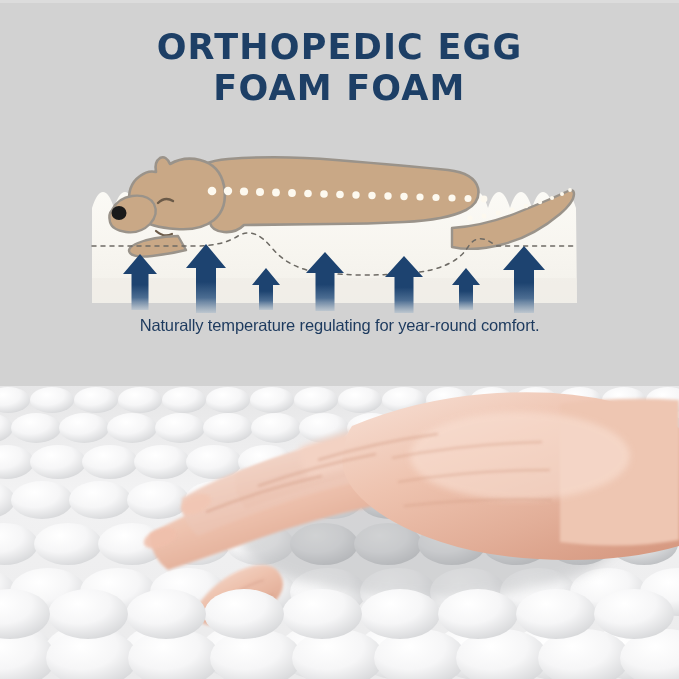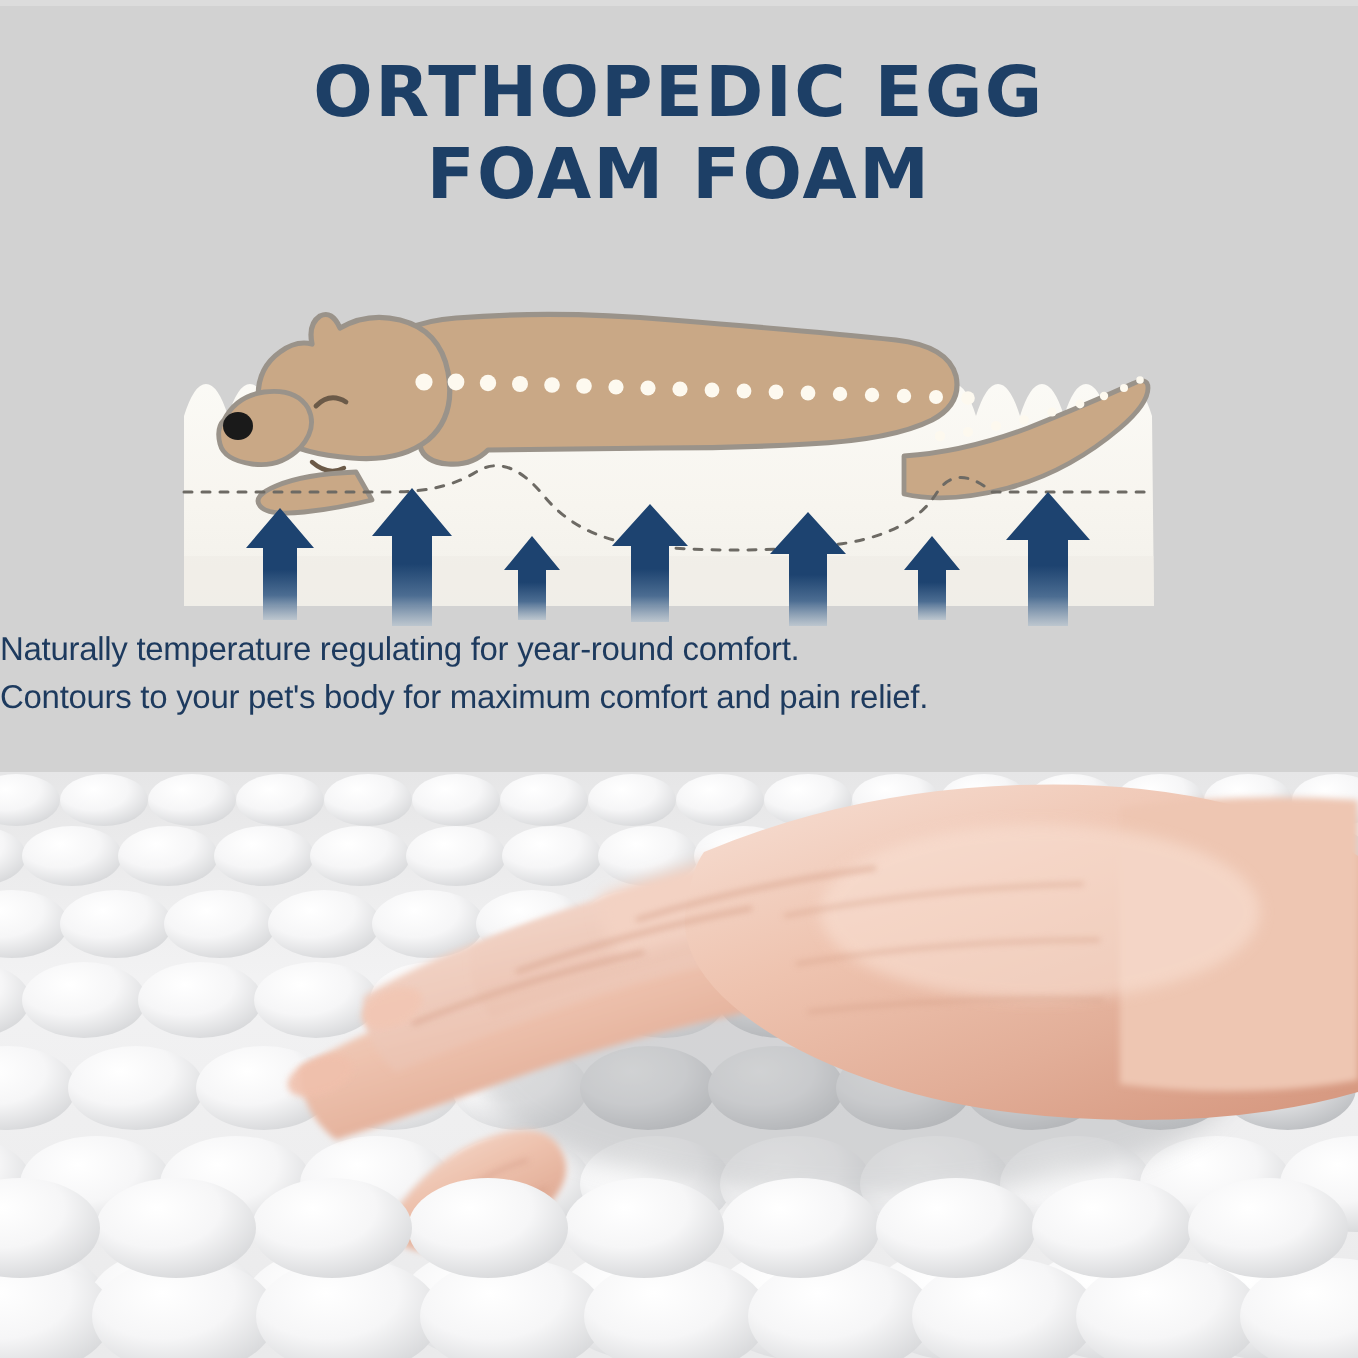--- a/index.html
+++ b/index.html
@@ -49,20 +49,21 @@
   #illustration {
     position: absolute;
     left: 0; top: 118px;
     width: 679px;
     height: 195px;
   }
   #caption-block {
     position: absolute;
     left: 0; top: 314px;
     width: 679px;
+    text-align: center;
   }
   .caption-line {
     display: block;
     color: #1d3a5e;
     font-family: "Liberation Sans", sans-serif;
     font-size: 16.5px;
     line-height: 1.45;
     letter-spacing: -0.15px;
   }
   
@@ -251,21 +252,20 @@
 
           <path d="M 466 150 L 480 167 L 473 167 L 473 192 L 459 192 L 459 167 L 452 167 Z"></path>
 
           <path d="M 524 128 L 545 152 L 534 152 L 534 195 L 514 195 L 514 152 L 503 152 Z"></path>
         </g>
       </svg>
     </div>
 
     <div id="caption-block">
       <span class="caption-line">Naturally temperature regulating for year-round comfort.</span>
-      <span class="caption-line">Contours to your pet's body for maximum comfort and pain relief.</span>
     </div>
   </div>
 
   <div id="photo-panel">
     <svg id="photo-svg" viewBox="0 0 679 293">
       <defs>
         <linearGradient id="bgFoam" x1="0" y1="0" x2="0" y2="1">
           <stop offset="0%" stop-color="#e6e6e7"></stop>
           <stop offset="35%" stop-color="#f2f2f3"></stop>
           <stop offset="100%" stop-color="#eaeaeb"></stop>

